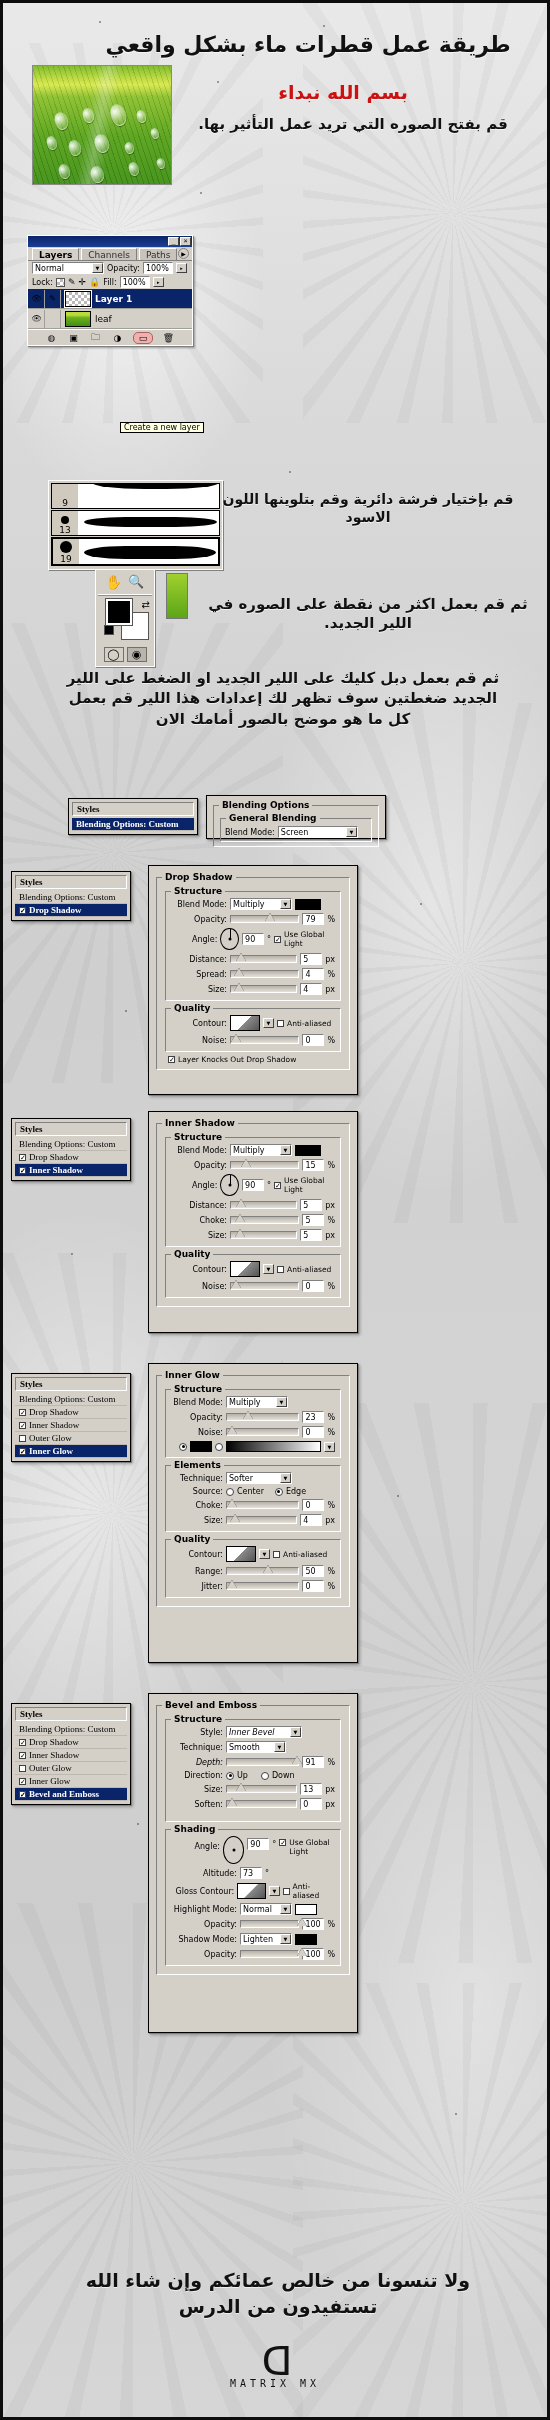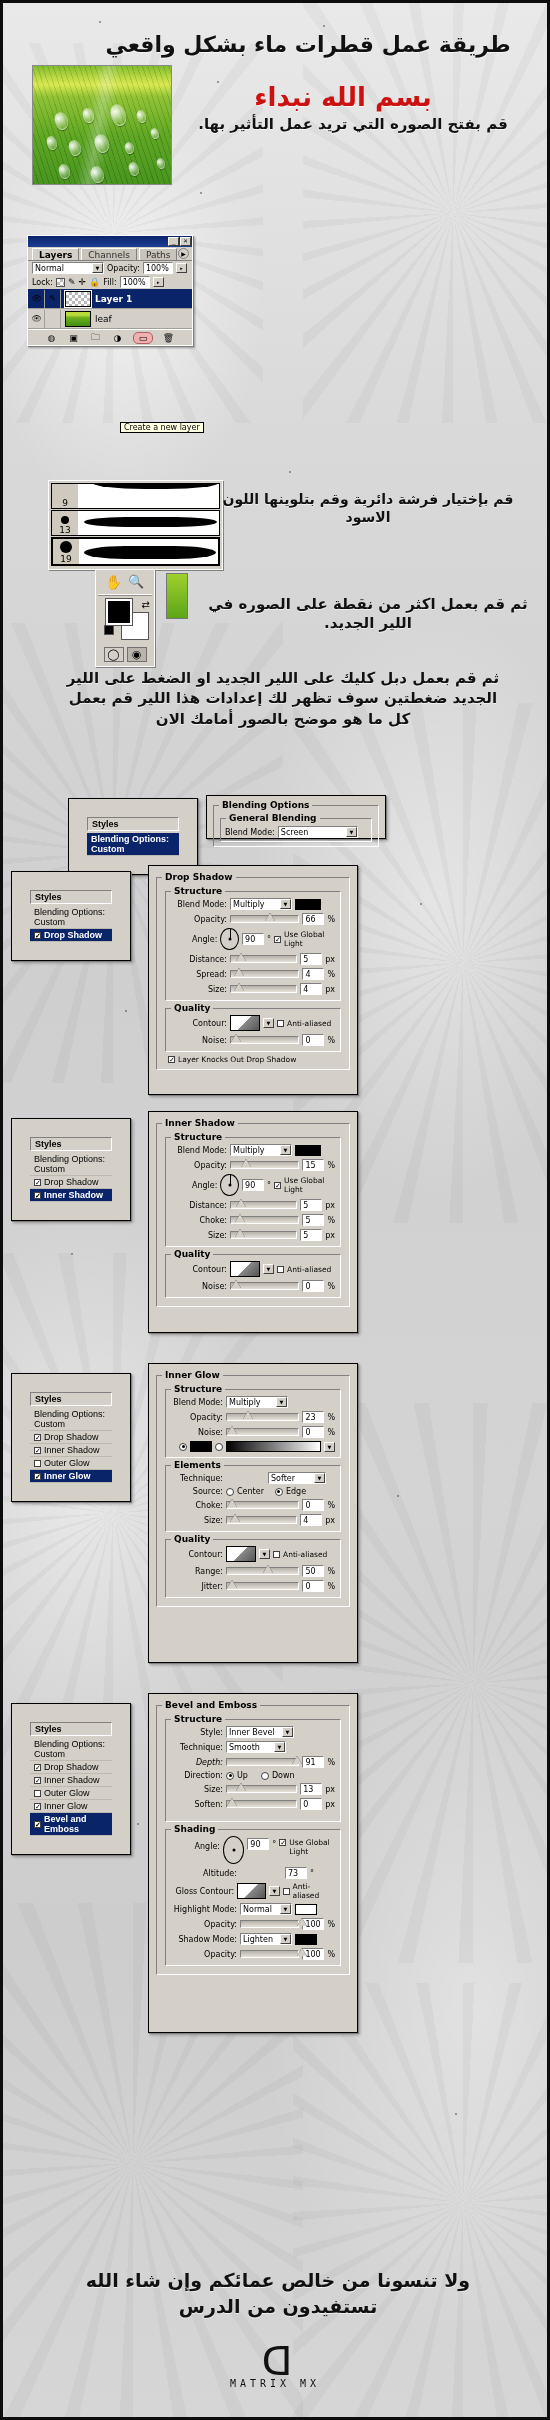--- a/index.html
+++ b/index.html
@@ -144,21 +144,21 @@
   .swatchWrap { position:relative; height:42px; margin:3px 0 2px 6px; }
   .swFore { position:absolute; left:2px; top:0; width:26px; height:26px; background:#000; border:2px solid #fff; outline:1px solid #555; }
   .swBack { position:absolute; left:18px; top:14px; width:26px; height:26px; background:#fff; border:2px solid #fff; outline:1px solid #555; }
   .swSmall { position:absolute; left:0; top:26px; width:10px; height:10px; background:#000; border:1px solid #555; }
   .swSwap { position:absolute; right:2px; top:0; font-size:10px; }
 
   
   .dlgStyles {
     position:absolute; background:#d4d0c8; border:1px solid #000;
     box-shadow:1px 1px 0 #808080, 2px 2px 3px rgba(0,0,0,.3);
-    padding:18px; font-family:Liberation Sans, sans-serif;
+    padding:3px; font-family:Liberation Serif, serif;
   }
   .stylesHdr { background:#d4d0c8; border:1px solid #808080; border-right-color:#fff; border-bottom-color:#fff;
                font-size:9px; font-weight:bold; padding:1px 4px; margin-bottom:2px;}
   .styleItem { font-size:9px; padding:1px 4px; display:flex; align-items:center; gap:3px;
                border-bottom:1px solid #bdb9b0; }
   .styleItem.active { background:#0a246a; color:#fff; font-weight:bold; }
   .cb { width:7px; height:7px; background:#fff; border:1px solid #404040; display:inline-block;
         font-size:6px; line-height:6px; text-align:center; color:#000; }
   .cb.on::after { content:"\2713"; font-size:7px; }
 
@@ -211,21 +211,21 @@
   <div class="feather" style="left:-40px;top:40px;width:300px;height:380px;"></div>
   <div class="feather" style="left:300px;top:0px;width:300px;height:420px;"></div>
   <div class="feather" style="left:-60px;top:620px;width:340px;height:460px;"></div>
   <div class="feather" style="left:290px;top:700px;width:340px;height:520px;"></div>
   <div class="feather" style="left:-60px;top:1250px;width:340px;height:520px;"></div>
   <div class="feather" style="left:300px;top:1400px;width:340px;height:560px;"></div>
   <div class="feather" style="left:-40px;top:1900px;width:340px;height:520px;"></div>
   <div class="feather" style="left:290px;top:1980px;width:340px;height:440px;"></div>
 
   <div class="ar" style="left:80px;top:28px;width:450px;font-size:22px;">طريقة عمل قطرات ماء بشكل واقعي</div>
-  <div class="ar red" style="left:190px;top:78px;width:300px;font-size:26px;">بسم الله نبداء</div>
+  <div class="ar red" style="left:190px;top:78px;width:300px;font-size:19px;">بسم الله نبداء</div>
 
   <div id="leafPhoto">
     <div class="drop" style="left:22px;top:46px;width:13px;height:18px;"></div>
     <div class="drop" style="left:50px;top:42px;width:11px;height:15px;"></div>
     <div class="drop" style="left:78px;top:38px;width:15px;height:22px;"></div>
     <div class="drop" style="left:104px;top:44px;width:9px;height:13px;"></div>
     <div class="drop" style="left:14px;top:70px;width:10px;height:14px;"></div>
     <div class="drop" style="left:36px;top:74px;width:12px;height:16px;"></div>
     <div class="drop" style="left:62px;top:68px;width:14px;height:19px;"></div>
     <div class="drop" style="left:92px;top:76px;width:9px;height:12px;"></div>
@@ -390,21 +390,21 @@
             <span>Multiply</span>
             <span class="psSelArrow">▼</span>
           </span>
           <span class="colorChip" style="width:26px;background:#000;"></span>
         </div>
         <div class="fRow">
           <span class="fLabel" style="width:56px;">Opacity:</span>
           <span class="slider">
               <i class="sliderTri" style="left:50%;"></i>
             </span>
-          <span class="psInput" style="width:20px;">66</span>
+          <span class="psInput" style="width:20px;">79</span>
           <span class="pct">%</span>
         </div>
         <div class="fRow">
           <span class="fLabel" style="width:56px;">Angle:</span>
           <span class="dial">
               <i class="dialNeedle" style="transform:rotate(180deg)"></i>
               <i class="dialCenter"></i>
             </span>
           <span class="psInput" style="width:20px;">90</span>
           <span class="pct">°</span>
@@ -606,21 +606,21 @@
           <span class="colorChip" style="width:22px;background:#000;"></span>
           <span class="radio"></span>
           <span class="gradBar"></span>
           <span class="psSelArrow">▼</span>
         </div>
       </div>
       <div class="grp">
         <span class="grpTitle">Elements</span>
         <div class="fRow">
           <span class="fLabel" style="width:52px;">Technique:</span>
-          <span class="psSelect" style="width:58px;margin-left:42px;">
+          <span class="psSelect" style="width:66px;">
             <span>Softer</span>
             <span class="psSelArrow">▼</span>
           </span>
         </div>
         <div class="fRow">
           <span class="fLabel" style="width:52px;">Source:</span>
           <span class="radio"></span>
           <span style="font-size:8px;">Center</span>
           <span class="radio on" style="margin-left:8px;"></span>
           <span style="font-size:8px;">Edge</span>
@@ -696,21 +696,21 @@
     </div>
   </div>
 
   <div class="dlgRight" style="left:145px;top:1690px;width:210px;height:340px;">
     <div class="grp">
       <span class="grpTitle">Bevel and Emboss</span>
       <div class="grp">
         <span class="grpTitle">Structure</span>
         <div class="fRow">
           <span class="fLabel" style="width:52px;">Style:</span>
-          <span class="psSelect" style="width:68px;">
+          <span class="psSelect" style="width:76px;font-style:italic;">
             <span>Inner Bevel</span>
             <span class="psSelArrow">▼</span>
           </span>
         </div>
         <div class="fRow">
           <span class="fLabel" style="width:52px;">Technique:</span>
           <span class="psSelect" style="width:60px;">
             <span>Smooth</span>
             <span class="psSelArrow">▼</span>
           </span>
@@ -758,21 +758,21 @@
             <span style="display:flex;gap:3px;align-items:center;">
               <span class="psInput" style="width:20px;">90</span>
               <span class="pct">°</span>
             </span>
           </span>
           <span class="cb on" style="margin-top:3px;"></span>
           <span style="font-size:7.5px;margin-top:2px;">Use Global Light</span>
         </div>
         <div class="fRow">
           <span class="fLabel" style="width:66px;">Altitude:</span>
-          <span class="psInput" style="width:20px;margin-left:45px;">73</span>
+          <span class="psInput" style="width:20px;">73</span>
           <span class="pct">°</span>
         </div>
         <div class="fRow">
           <span class="fLabel" style="width:66px;">Gloss Contour:</span>
           <span class="contourBox"></span>
           <span class="psSelArrow">▼</span>
           <span class="cb"></span>
           <span style="font-size:7.5px;">Anti-aliased</span>
         </div>
         <div class="fRow">

